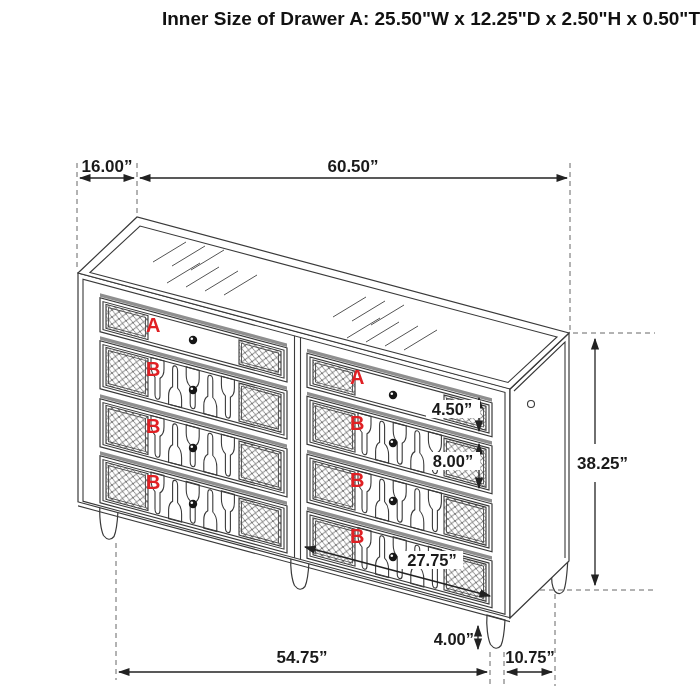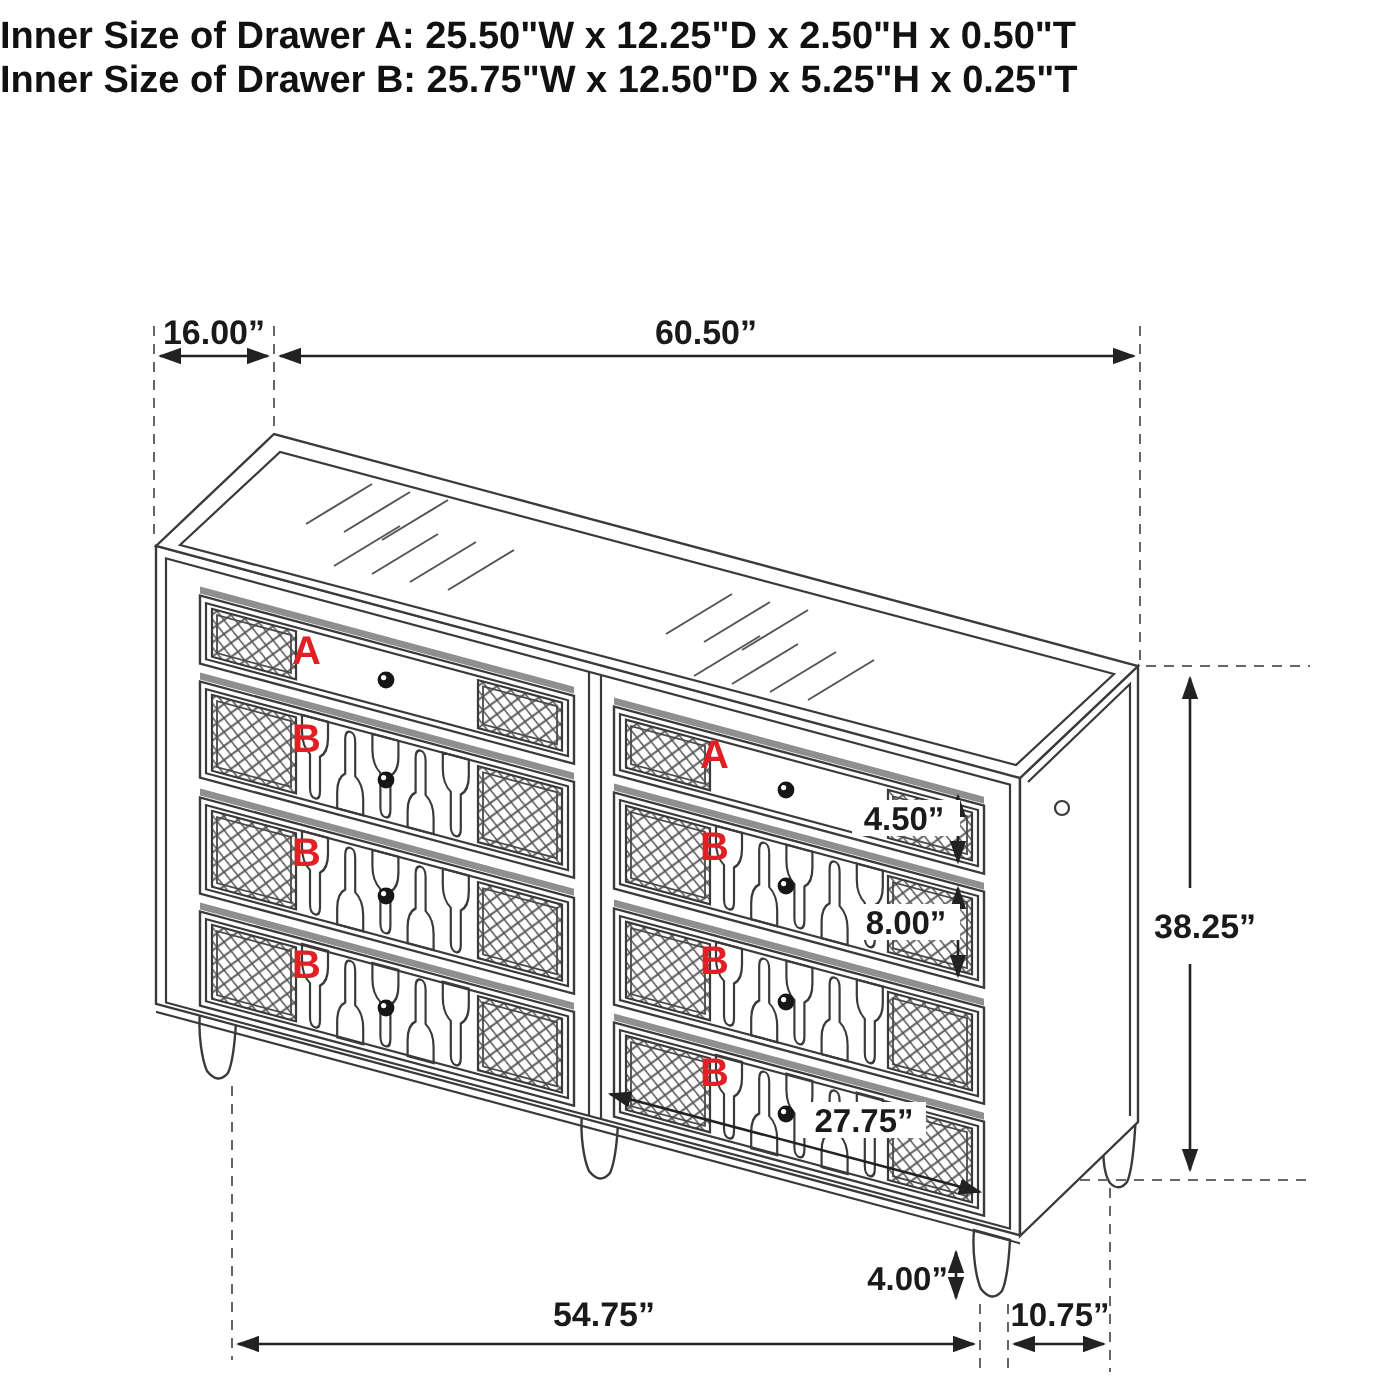--- a/index.html
+++ b/index.html
@@ -1,18 +1,18 @@
 <!DOCTYPE html>
 <html><head>
 <meta charset="utf-8">
 <style>
   html,body{margin:0;padding:0;background:#ffffff;}
   .stage{position:relative;width:700px;height:700px;background:#fff;overflow:hidden;
          font-family:"Liberation Sans",sans-serif;}
-  .header{position:absolute;top:8px;left:0;width:700px;text-align:left;
+  .header{position:absolute;top:8px;left:0;width:700px;text-align:right;
           font-weight:bold;font-size:19px;line-height:22px;color:#111;}
   svg{position:absolute;left:0;top:0;}
   .ln{fill:#ffffff;stroke:#3a3a3a;stroke-width:1.2;}
   .lno{fill:none;stroke:#3a3a3a;stroke-width:1.1;}
   .thin{fill:none;stroke:#4a4a4a;stroke-width:0.9;}
   .band{fill:#8f8f8f;stroke:none;}
   .hatch{fill:url(#xh);stroke:#3a3a3a;stroke-width:1.1;}
   .dash{fill:none;stroke:#666;stroke-width:1;stroke-dasharray:5 4;}
   .dim{fill:none;stroke:#222;stroke-width:1.3;}
   .dimtxt{font-family:"Liberation Sans",sans-serif;font-weight:bold;font-size:17px;fill:#1a1a1a;}
@@ -21,21 +21,20 @@
   .wbg{fill:#ffffff;stroke:none;}
   .knob{fill:#161616;stroke:none;}
   .slash{stroke:#555;stroke-width:1;fill:none;}
 </style>
 </head>
 <body>
 
 <div class="stage">
   <div class="header">
     <div>Inner Size of Drawer A: 25.50"W x 12.25"D x 2.50"H x 0.50"T</div>
-    <div>Inner Size of Drawer B: 25.75"W x 12.50"D x 5.25"H x 0.25"T</div>
   </div>
 
   <svg width="700" height="700" viewBox="0 0 700 700">
     <defs>
       <pattern id="xh" width="7" height="7" patternUnits="userSpaceOnUse">
         <path d="M0,7 L7,0 M0,0 L7,7" stroke="#555" stroke-width="0.8" fill="none"></path>
       </pattern>
       <marker id="arr" viewBox="0 0 10 7" refX="9" refY="3.5" markerWidth="9" markerHeight="7" orient="auto-start-reverse">
         <path d="M0,0 L10,3.5 L0,7 Z" fill="#222"></path>
       </marker>

